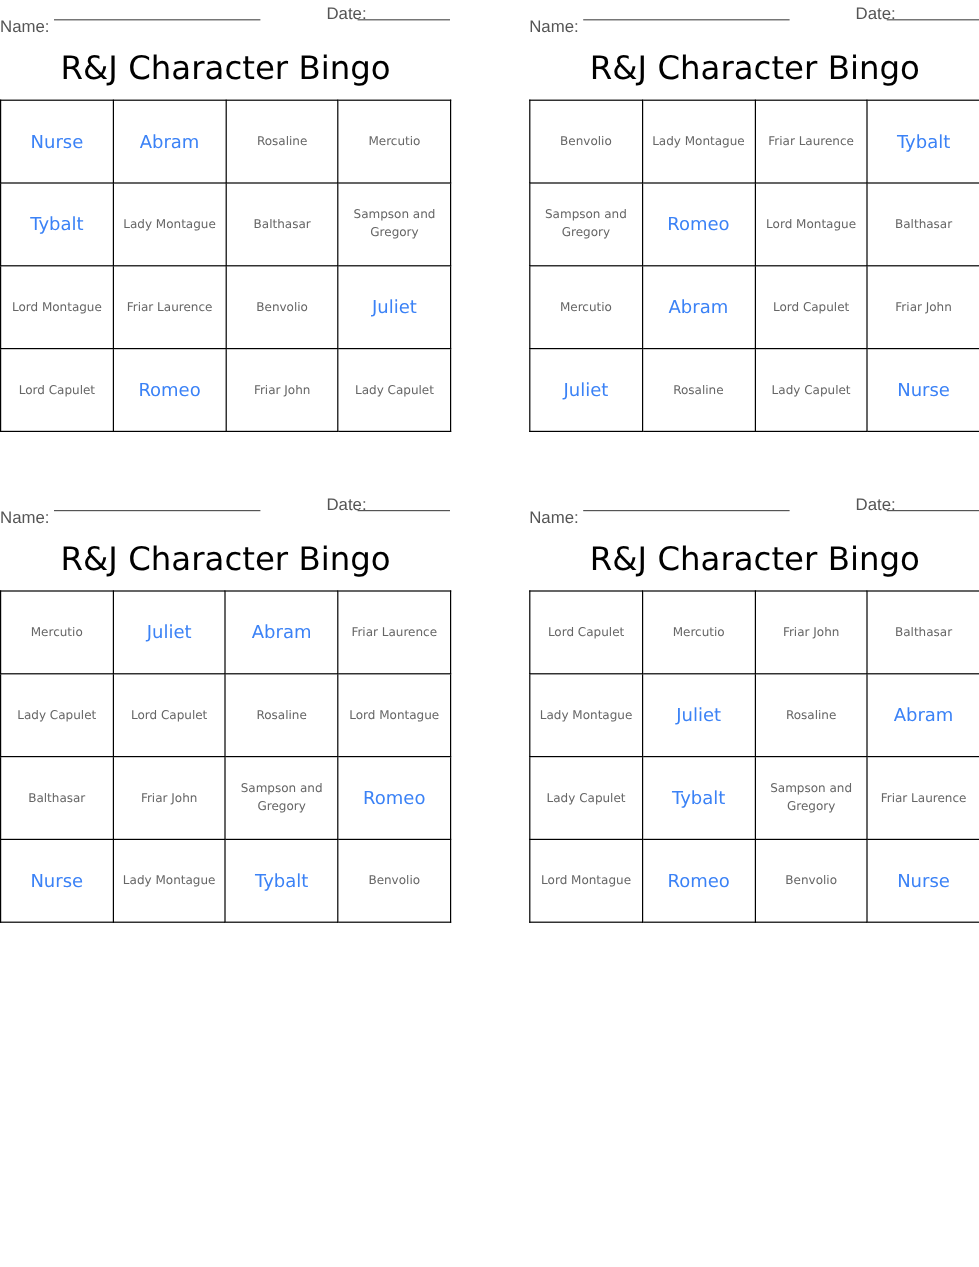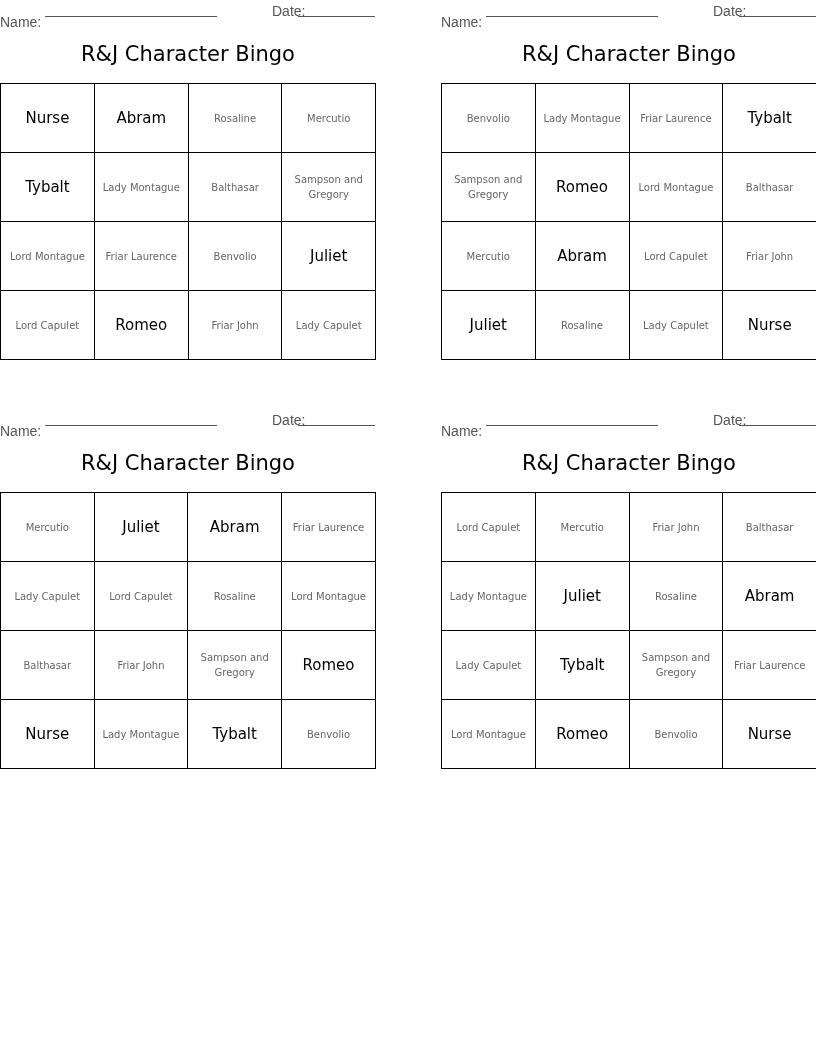--- a/index.html
+++ b/index.html
@@ -5,26 +5,26 @@
   html, body { margin: 0; padding: 0; background: #ffffff; }
   body { width: 816px; height: 1056px; position: relative; overflow: hidden; }
   .card { position: absolute; width: 376px; height: 290px; }
   .namerow { position: absolute; top: 0; left: 0; width: 376px; height: 20px;
              font-family: "Liberation Sans", sans-serif; font-size: 14px; color: #555555; }
   .namelabel { position: absolute; left: 0; top: 14px; }
   .nameline { position: absolute; left: 45px; top: 16px; width: 172px; border-bottom: 1px solid #555555; }
   .datelabel { position: absolute; left: 272px; top: 3px; }
   .dateline { position: absolute; left: 298px; top: 16px; width: 77px; border-bottom: 1px solid #555555; }
   .title { position: absolute; top: 42px; left: 0; width: 376px; text-align: center;
-           font-family: "DejaVu Sans", sans-serif; font-size: 21px; color: #000000; }
+           font-family: "DejaVu Sans", sans-serif; font-size: 27px; color: #000000; }
   .grid { position: absolute; top: 83px; left: 0; border-collapse: collapse; }
   .grid td { border: 1px solid #000000; width: 92px; height: 68px; padding: 0 2px;
              text-align: center; vertical-align: middle;
              font-family: "DejaVu Sans", sans-serif; color: #666666; font-size: 10px; line-height: 15px; }
-  .grid td.big { font-size: 15px; color: #000000; }
+  .grid td.big { font-size: 15px; color: #3b82f6; }
 </style>
 </head>
 <body>
 
 <div id="page">
     <div class="card" style="left: 0px; top: 0px;">
       <div class="namerow">
         <span class="namelabel">Name:</span>
         <span class="nameline"></span>
         <span class="datelabel">Date:</span>

